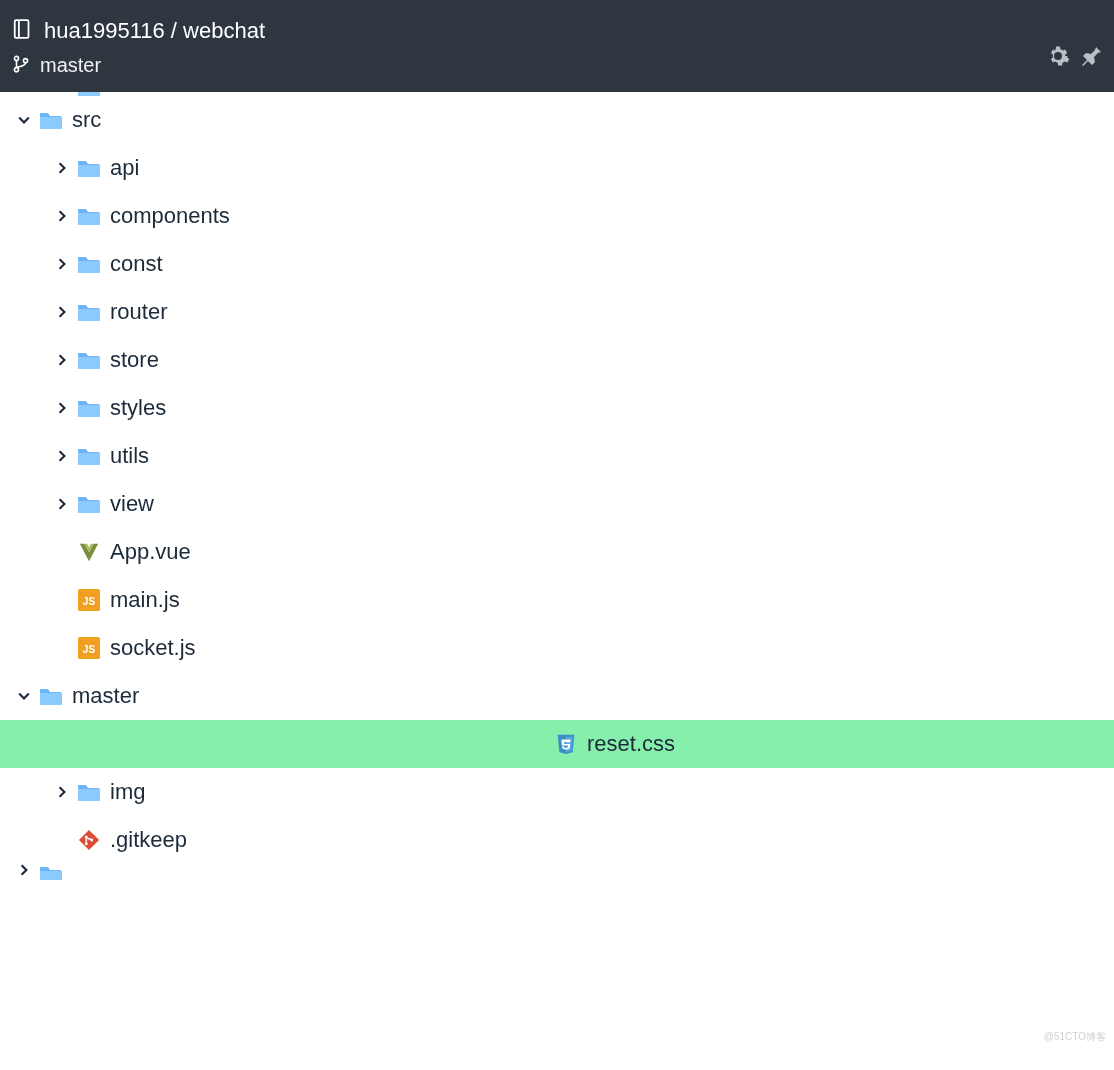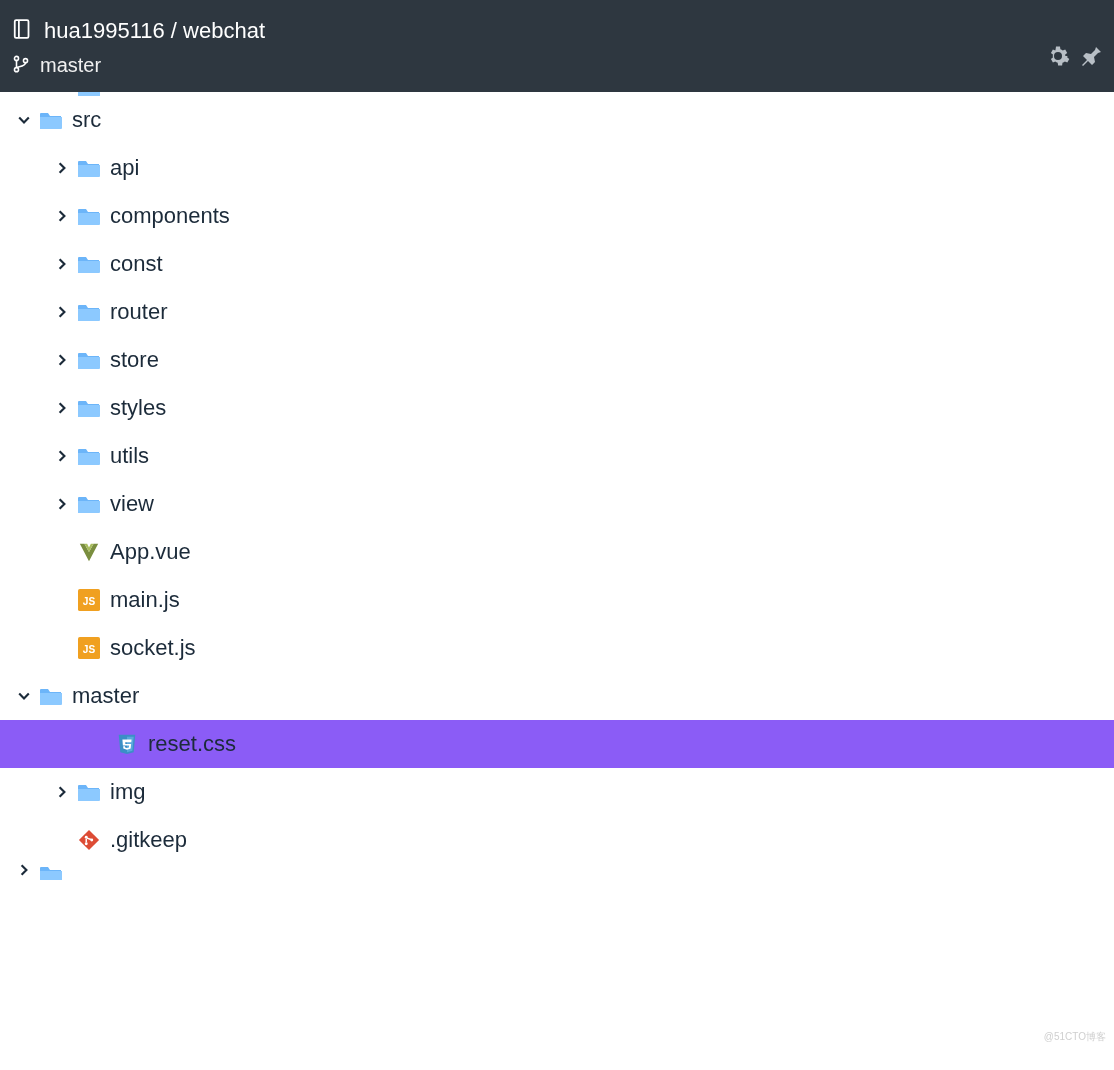--- a/index.html
+++ b/index.html
@@ -39,21 +39,21 @@
     .branch-name { color: #f0f0f0; font-size: 20px; }
     .tree { padding-top: 16px; }
     .tree-row {
       display: flex;
       align-items: center;
       height: 48px;
       cursor: pointer;
       padding-left: 14px;
       gap: 4px;
     }
-    .tree-row.selected { background: #8b5cf6; }
+    .tree-row.selected { background: #86efac; justify-content: center; }
     .toggle {
       width: 20px;
       display: flex;
       align-items: center;
       justify-content: center;
       color: #1c2b3a;
       font-size: 14px;
       flex-shrink: 0;
     }
     .indent { display: inline-block; width: 34px; flex-shrink: 0; }

